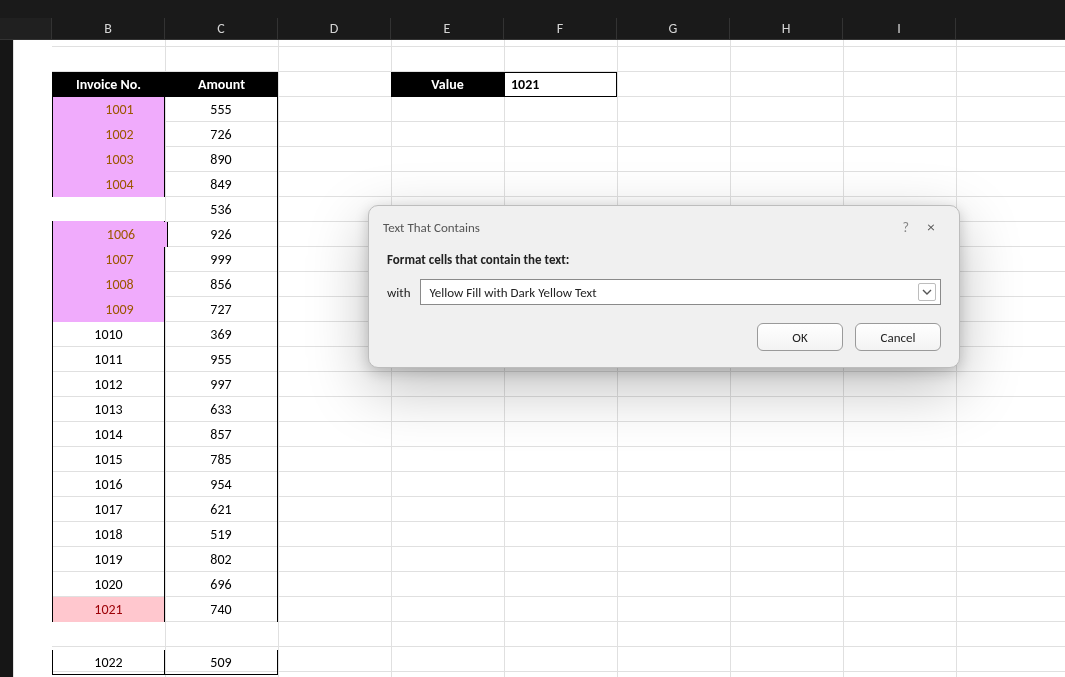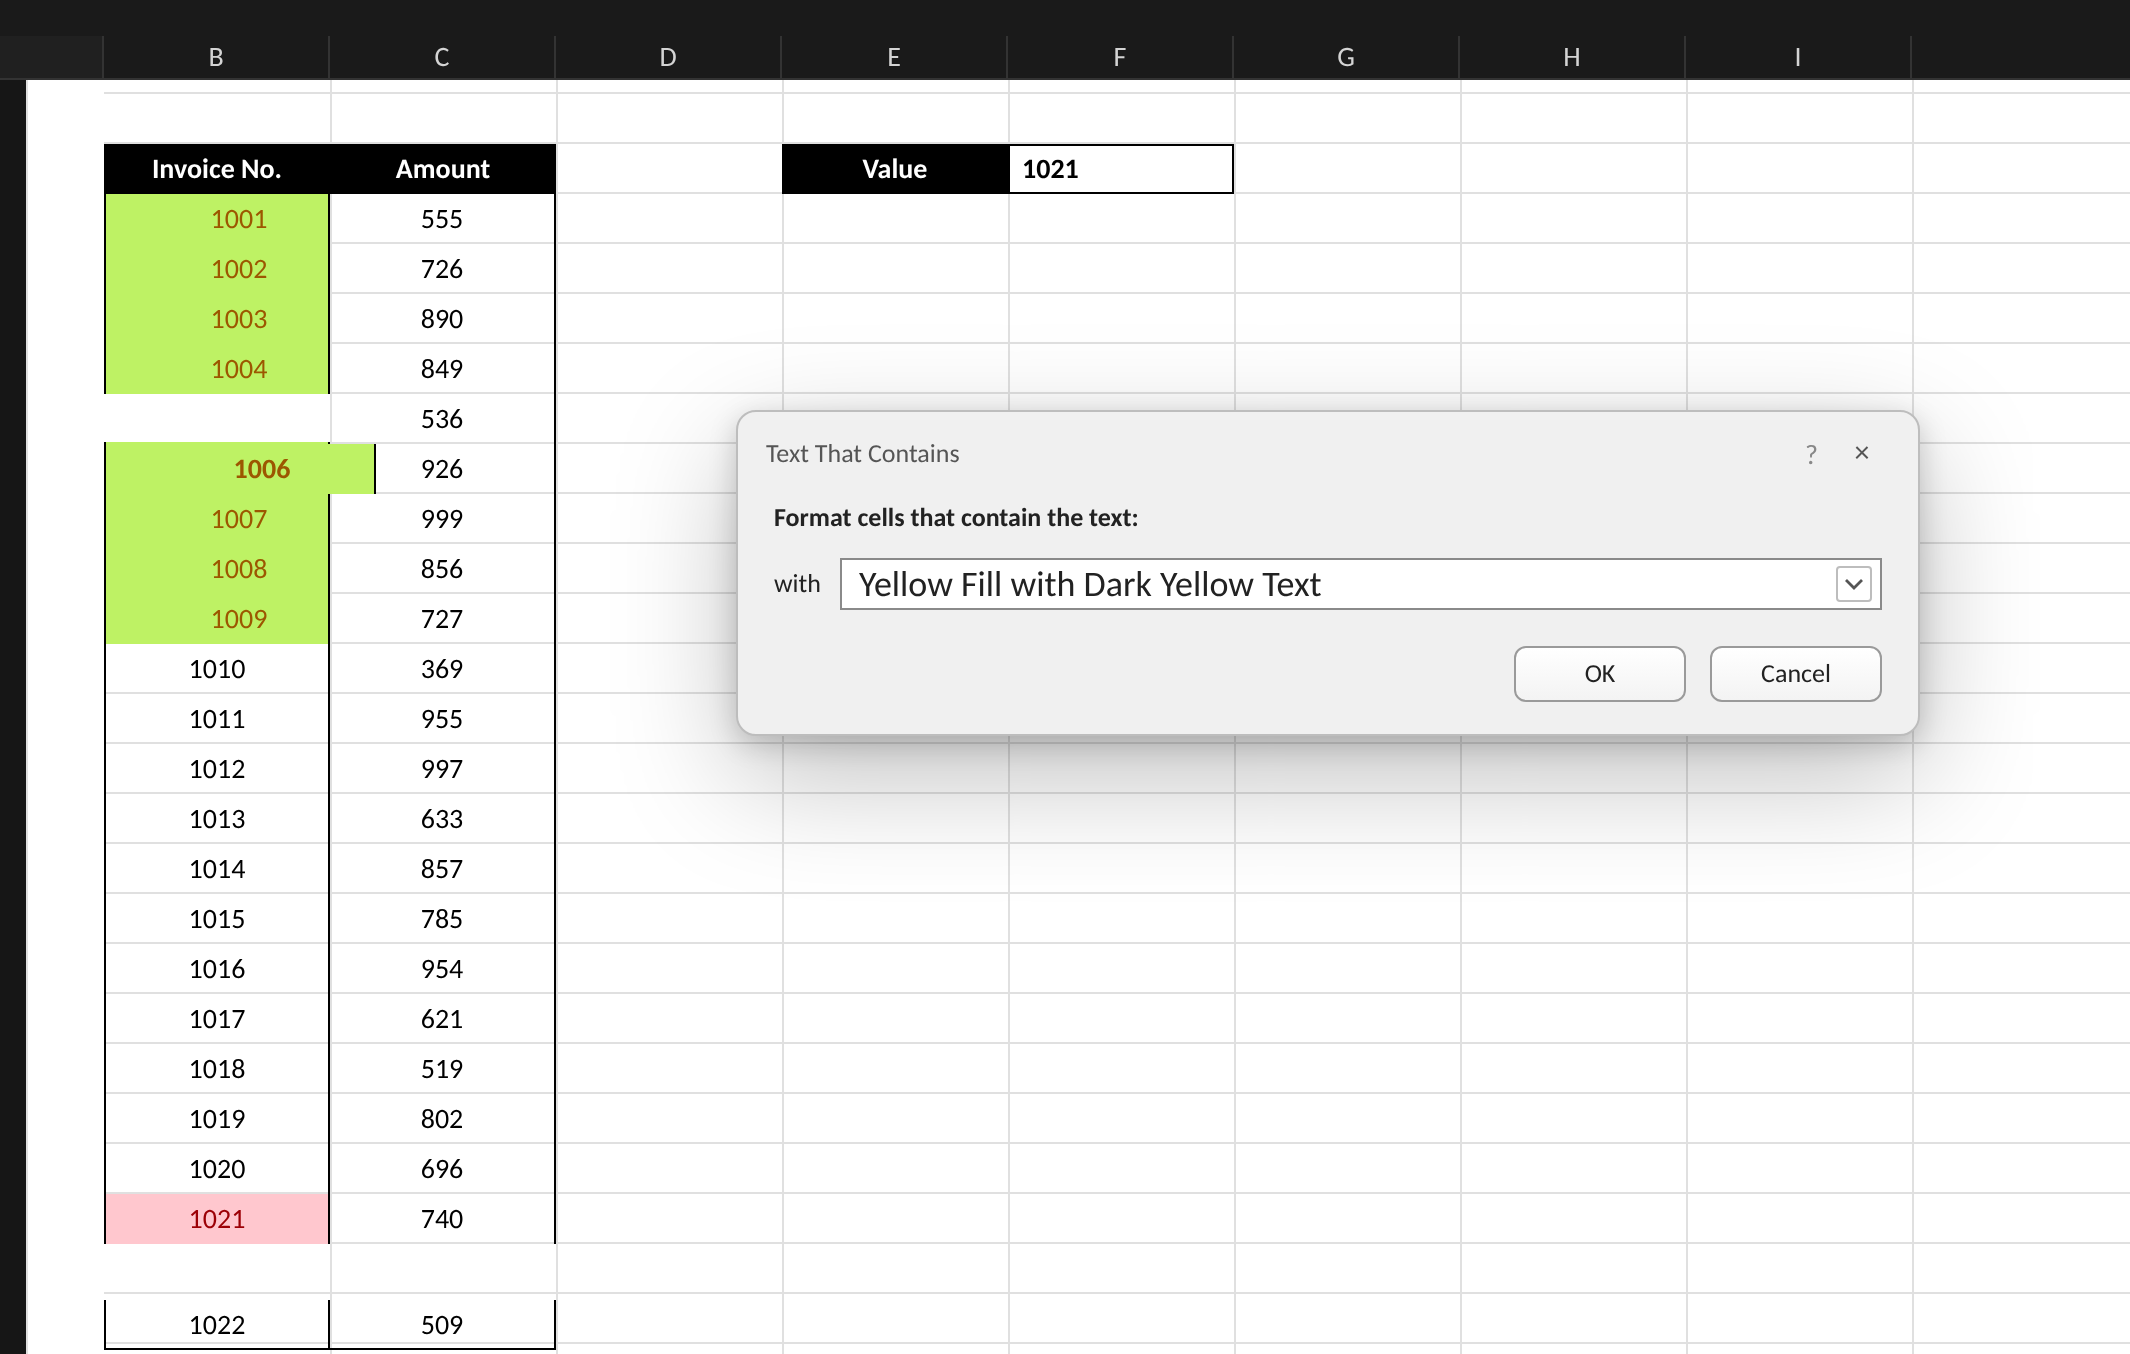--- a/index.html
+++ b/index.html
@@ -81,21 +81,21 @@
     border-left: 1.5px solid #000;
     border-right: 1px solid #000;
     color: #000;
   }
   .amt-cell {
     justify-content: center;
     border-right: 1.5px solid #000;
     color: #000;
   }
   .row-bot-border { border-bottom: 1.5px solid #000; margin-top: 28px; }
-  .yellow-fill { background: #bef264; color: #9c5700; padding-left: 28px; }
+  .yellow-fill { background: #f0abfc; color: #9c5700; padding-left: 28px; }
   .pink-fill { background: #ffc7ce; color: #9c0006; }
   .value-label {
     background: #000; color:#fff; font-weight:700;
     justify-content:center;
     border:1px solid #000;
   }
   .value-box {
     border: 1.5px solid #000;
     background:#fff;
     font-weight:700;
@@ -166,21 +166,21 @@
   }
   .dlg-with { font-size:13px; }
   .dlg-select {
     flex:1;
     height:26px;
     border:1px solid #8a8a8a;
     background:#fff;
     display:flex; align-items:center;
     padding:0 24px 0 8px;
     position:relative;
-    font-size:18px;
+    font-size:13px;
     cursor:pointer;
   }
   .dlg-select .chev {
     position:absolute; right:4px; top:3px;
     width:18px; height:18px;
     border:1px solid #bdbdbd;
     border-radius:2px;
     display:flex; align-items:center; justify-content:center;
     font-size:10px; color:#555;
   }
@@ -264,21 +264,21 @@
         <div class="cell inv-cell yellow-fill" style="left: 52px; width: 113px; top: 57px;">1001</div>
         <div class="cell amt-cell" style="left: 165px; width: 113px; top: 57px;">555</div>
         <div class="cell inv-cell yellow-fill" style="left: 52px; width: 113px; top: 82px;">1002</div>
         <div class="cell amt-cell" style="left: 165px; width: 113px; top: 82px;">726</div>
         <div class="cell inv-cell yellow-fill" style="left: 52px; width: 113px; top: 107px;">1003</div>
         <div class="cell amt-cell" style="left: 165px; width: 113px; top: 107px;">890</div>
         <div class="cell inv-cell yellow-fill" style="left: 52px; width: 113px; top: 132px;">1004</div>
         <div class="cell amt-cell" style="left: 165px; width: 113px; top: 132px;">849</div>
         <div class="cell inv-cell yellow-fill" style="left: 52px; width: 113px; top: 157px; margin-top: 24px;">1005</div>
         <div class="cell amt-cell" style="left: 165px; width: 113px; top: 157px;">536</div>
-        <div class="cell inv-cell yellow-fill" style="left: 52px; width: 136px; top: 182px; font-weight: bold;">1006</div>
+        <div class="cell inv-cell yellow-fill" style="left: 52px; width: 116px; top: 182px;">1006</div>
         <div class="cell amt-cell" style="left: 165px; width: 113px; top: 182px;">926</div>
         <div class="cell inv-cell yellow-fill" style="left: 52px; width: 113px; top: 207px;">1007</div>
         <div class="cell amt-cell" style="left: 165px; width: 113px; top: 207px;">999</div>
         <div class="cell inv-cell yellow-fill" style="left: 52px; width: 113px; top: 232px;">1008</div>
         <div class="cell amt-cell" style="left: 165px; width: 113px; top: 232px;">856</div>
         <div class="cell inv-cell yellow-fill" style="left: 52px; width: 113px; top: 257px;">1009</div>
         <div class="cell amt-cell" style="left: 165px; width: 113px; top: 257px;">727</div>
         <div class="cell inv-cell" style="left: 52px; width: 113px; top: 282px;">1010</div>
         <div class="cell amt-cell" style="left: 165px; width: 113px; top: 282px;">369</div>
         <div class="cell inv-cell" style="left: 52px; width: 113px; top: 307px;">1011</div>

